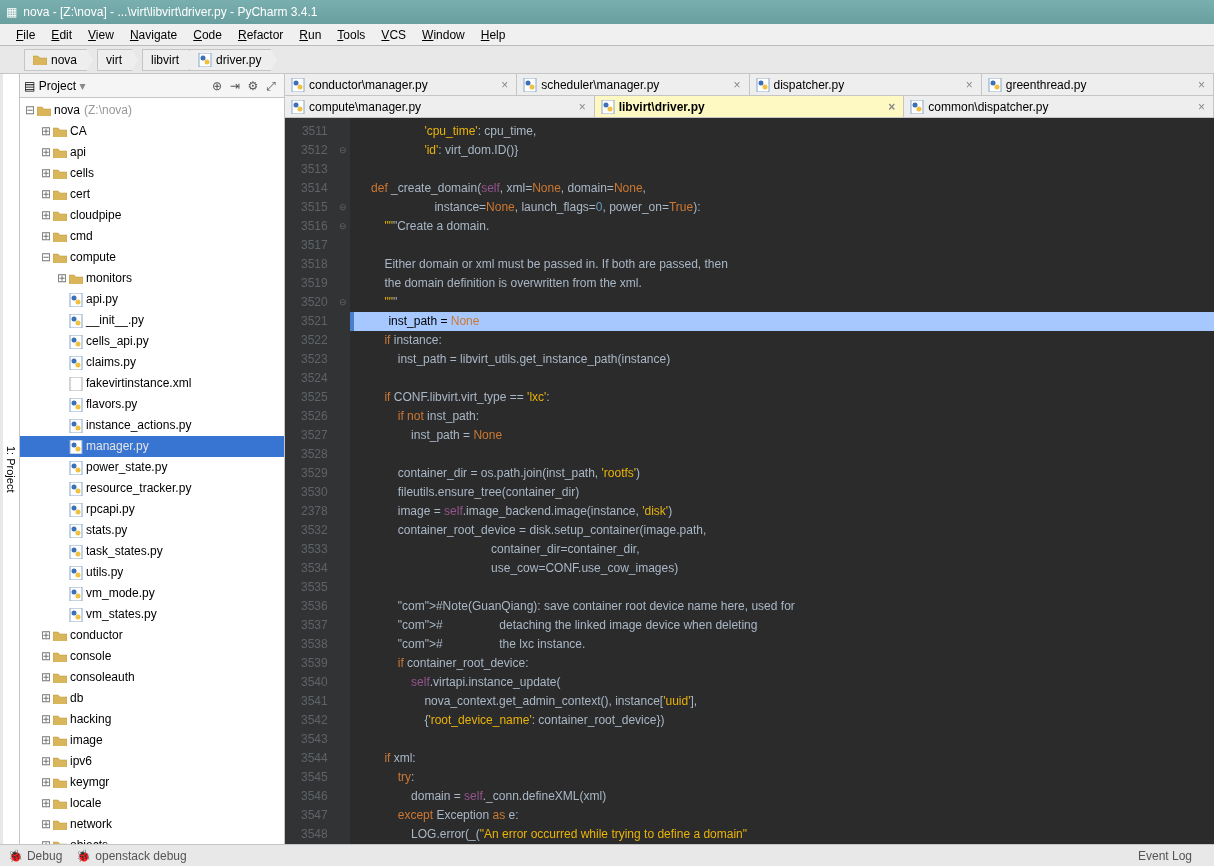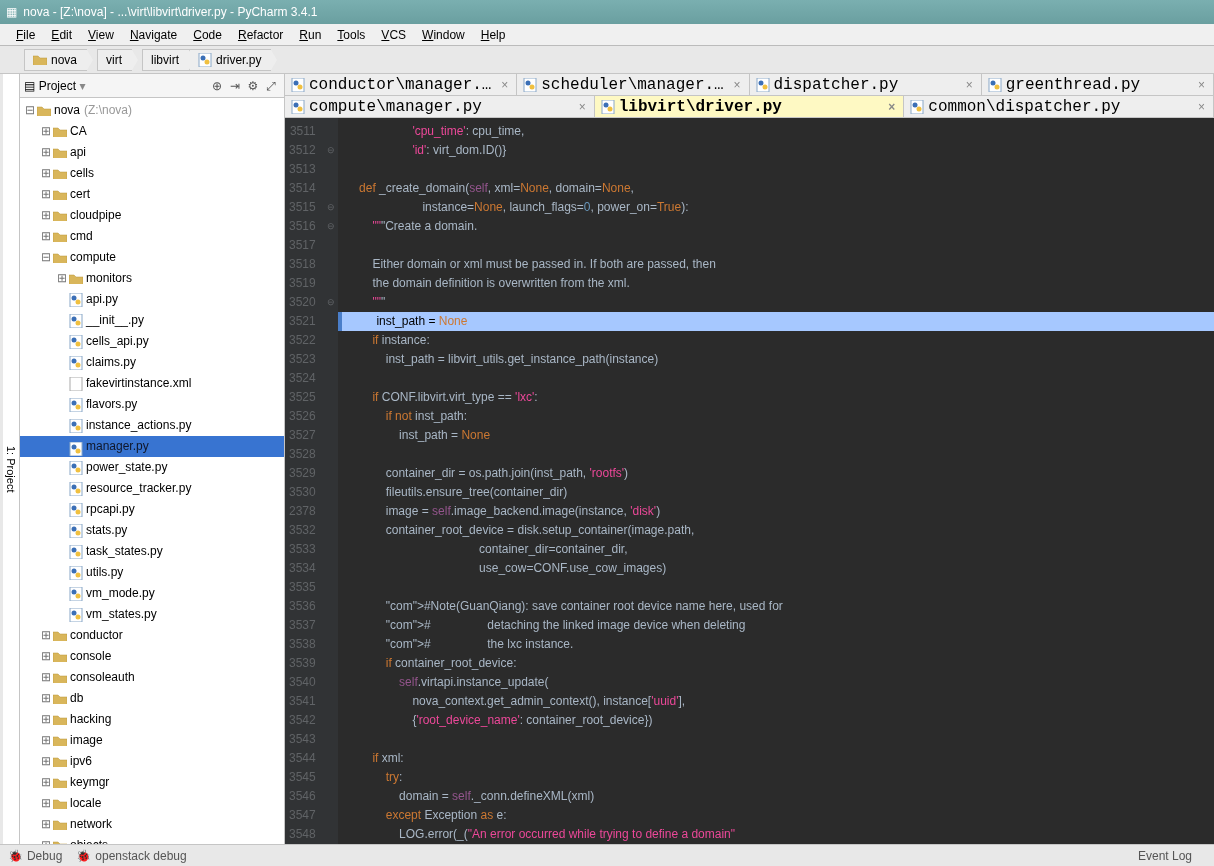--- a/index.html
+++ b/index.html
@@ -18,41 +18,41 @@
 .leftgutter .tab { padding:10px 2px; background:#e8e8e8; border-bottom:1px solid #c5c5c5; text-align:center; cursor:pointer; font-size:11px; }
 .leftgutter .tab.active { background:#fff; }
 .projectpane { width:265px; background:#fff; border-right:1px solid #c5c5c5; display:flex; flex-direction:column; min-height:0; }
 .projhead { height:24px; border-bottom:1px solid #c5c5c5; display:flex; align-items:center; padding:0 4px; background:#f5f5f5; }
 .projhead .label { flex:1; display:flex; align-items:center; }
 .projhead .ibtn { width:18px; text-align:center; cursor:pointer; color:#555; }
 .tree { flex:1; overflow:auto; padding:2px 0; }
 .tree ul { list-style:none; }
 .tree li { line-height:21px; white-space:nowrap; cursor:pointer; }
 .tree li .row { display:flex; align-items:center; }
-.tree li .row.sel { background:#3874d1; color:#0f172a;align-items:flex-end; }
+.tree li .row.sel { background:#3874d1; color:#e5e5e5; }
 .twist { width:12px; text-align:center; color:#777; display:inline-block; }
 .ficon { width:16px; height:16px; display:inline-flex; align-items:center; justify-content:center; margin-right:2px; font-size:11px; }
 .editorwrap { flex:1; display:flex; flex-direction:column; background:#2b2b2b; min-width:0; }
 .tabrows { background:#e8e8e8; }
 .tabrow { display:flex; height:22px; border-bottom:1px solid #c5c5c5; }
 .etab { flex:1; display:flex; align-items:center; padding:0 6px; border-right:1px solid #c5c5c5; background:#eee; min-width:0; }
 .etab.active { background:#fef9c3; font-weight:bold; }
 .etab .ticon { margin-right:4px; }
-.etab .tlabel { flex:1; overflow:hidden; text-overflow:ellipsis; font-family:Liberation Mono, monospace; font-size:16px; }
+.etab .tlabel { flex:1; overflow:hidden; text-overflow:ellipsis; font-family:Liberation Sans, sans-serif; font-size:12px; }
 .etab .tclose { color:#888; cursor:pointer; padding:0 2px; }
 .editor { flex:1; display:flex; overflow:hidden; font-family:'Courier New',monospace; font-size:13px; line-height:19px; }
 .gutter { background:#313335; color:#606366; text-align:right; padding:4px 8px 4px 4px; user-select:none; }
-.gutter div { height:19px; }
+.gutter div { height:19px;margin-left:12px; }
 .foldcol { width:14px; background:#313335; padding-top:4px; }
 .foldcol div { height:19px; color:#606366; text-align:center; font-size:9px; }
 .code { flex:1; padding:4px 0 4px 8px; color:#a9b7c6; white-space:pre; overflow:hidden; }
 .code div { height:19px; }
 .code .hl { background:#a6c8ff; color:#000; margin-left:-8px; padding-left:8px; border-left:4px solid #4a7ec9; }
 .kw { color:#cc7832; }
-.str { color:#ec4899; }
+.str { color:#eab308; }
 .num { color:#6897bb; }
 .self { color:#94558d; }
 .folder-svg { width:14px; height:11px; }
 .pyicon-svg { width:14px; height:14px; }
 .statusbar { position:absolute; bottom:0; left:0; right:0; height:22px; background:#e8e8e8; border-top:1px solid #c5c5c5; display:flex; align-items:center; padding:0 8px; font-size:11px; color:#555; }
 .statusbar .sitem { margin-right:14px; display:flex; align-items:center; gap:4px; cursor:pointer; }
 </style>
 </head>
 <body>
 

